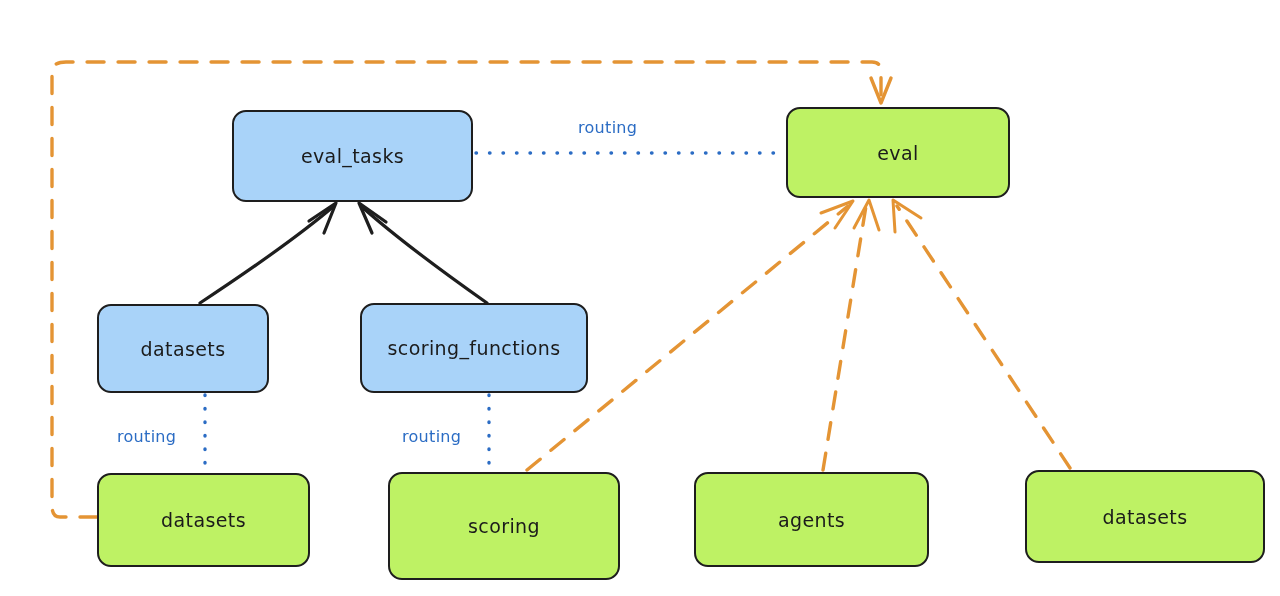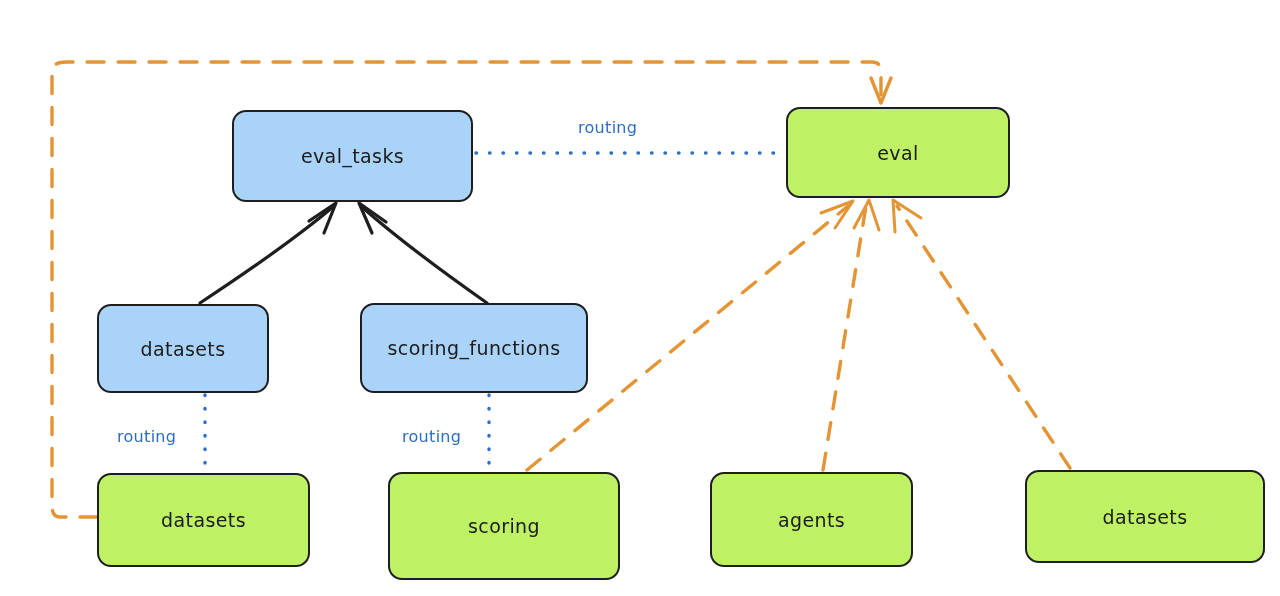--- a/index.html
+++ b/index.html
@@ -77,21 +77,21 @@
       </div>
       <div class="node blue" style="left: 360px; top: 303px; width: 228px; height: 90px;">
         <span class="lbl">scoring_functions</span>
       </div>
       <div class="node green" style="left: 97px; top: 473px; width: 213px; height: 94px;">
         <span class="lbl">datasets</span>
       </div>
       <div class="node green" style="left: 388px; top: 472px; width: 232px; height: 108px;">
         <span class="lbl">scoring</span>
       </div>
-      <div class="node green" style="left: 710px; top: 472px; width: 203px; height: 95px;">
+      <div class="node green" style="left: 694px; top: 472px; width: 235px; height: 95px;">
         <span class="lbl">agents</span>
       </div>
       <div class="node green" style="left: 1025px; top: 470px; width: 240px; height: 93px;">
         <span class="lbl">datasets</span>
       </div>
       <div class="edge-label" style="left: 578px; top: 118px;">routing</div>
       <div class="edge-label" style="left: 117px; top: 427px;">routing</div>
       <div class="edge-label" style="left: 402px; top: 427px;">routing</div>
     </div>
 </div>

